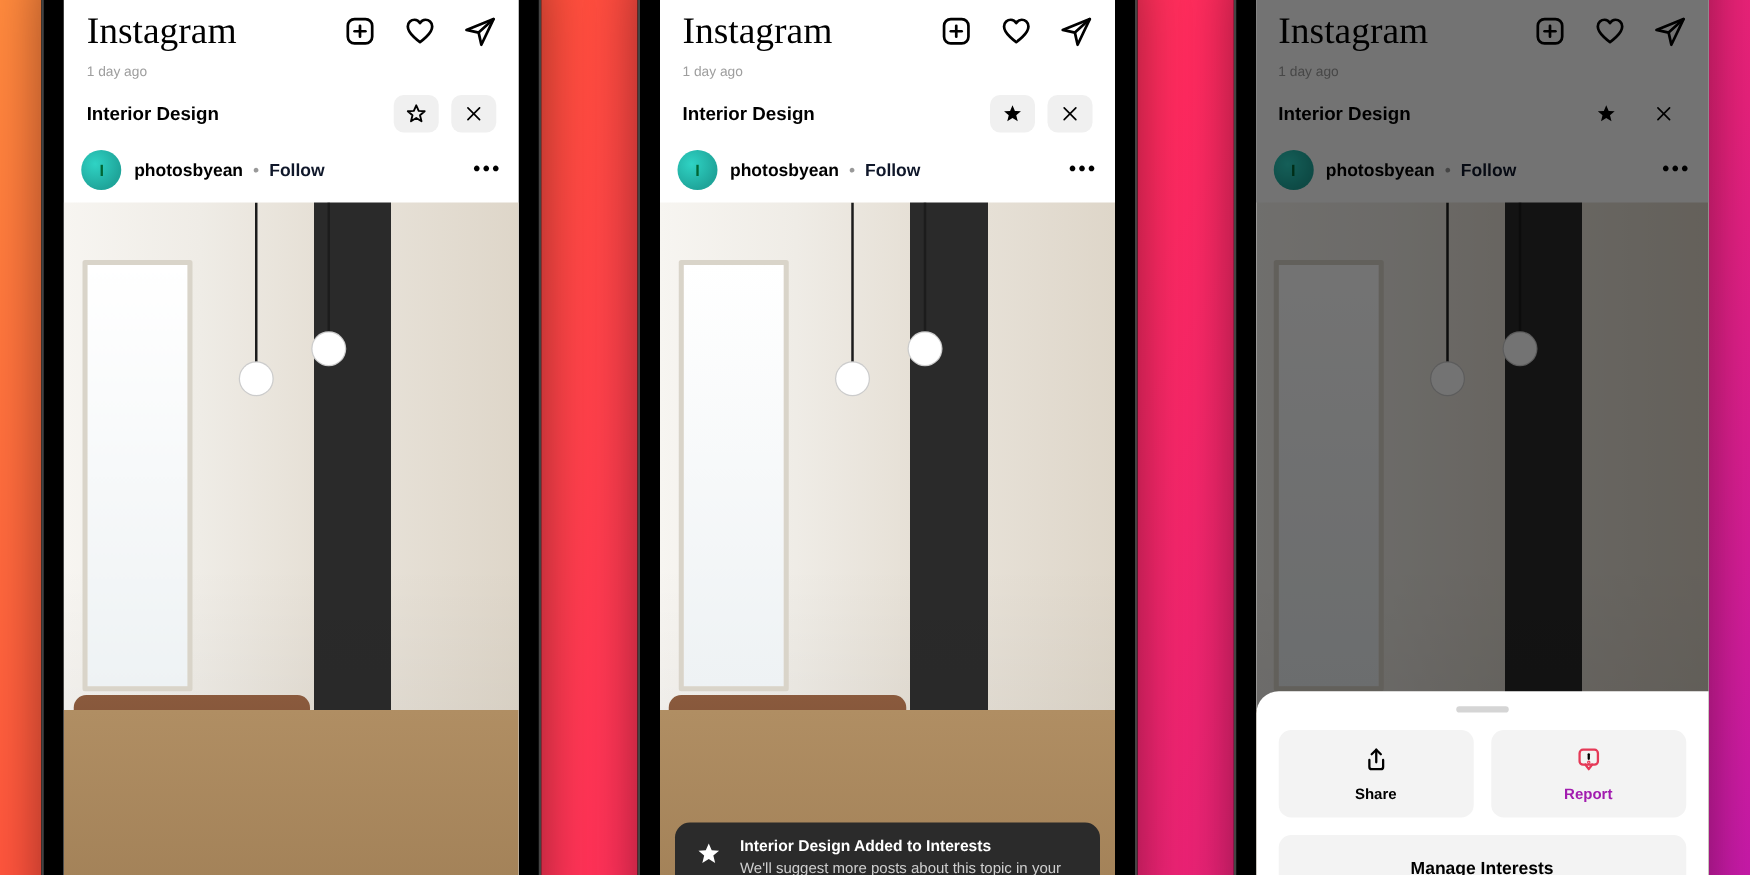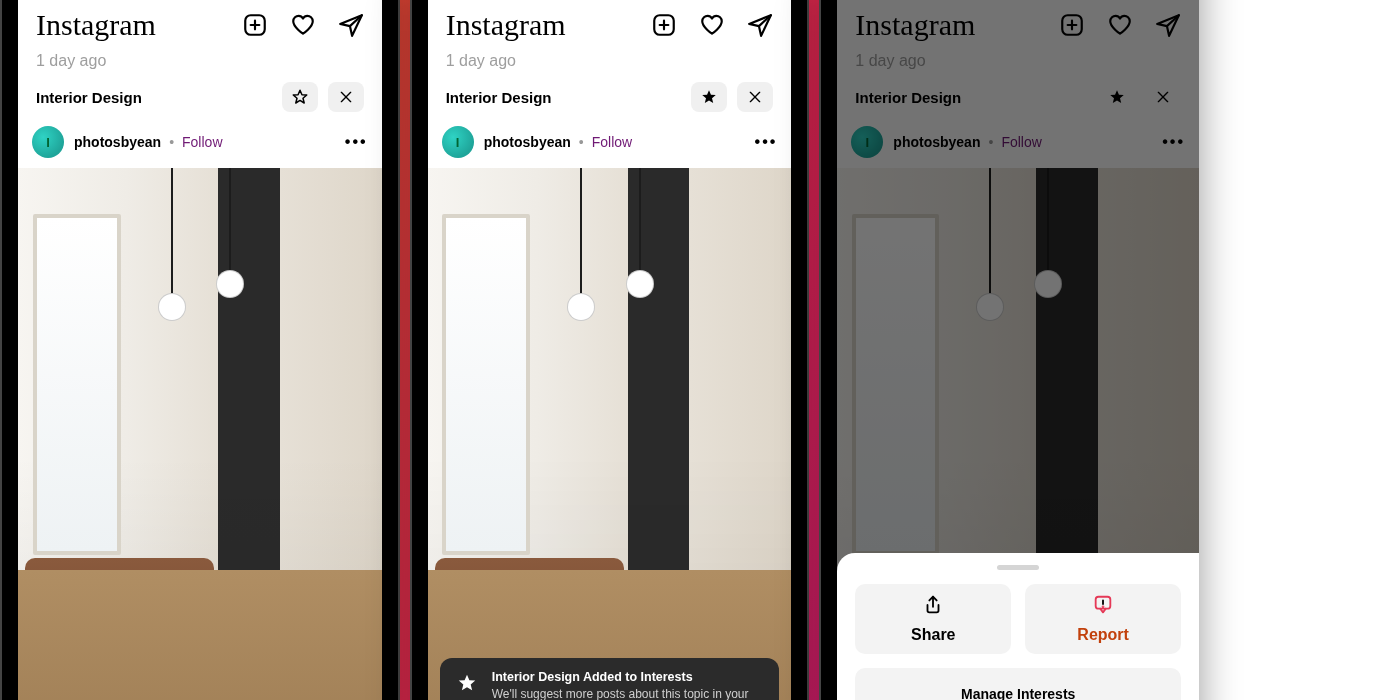--- a/index.html
+++ b/index.html
@@ -1,51 +1,50 @@
 <!DOCTYPE html>
 <html><head>
 <meta charset="utf-8">
 <style>
   * { box-sizing: border-box; margin: 0; padding: 0; }
   html, body { width: 1400px; height: 700px; overflow: hidden; font-family: -apple-system, "Helvetica Neue", Arial, sans-serif; }
   .stage {
-    width: 1199px; height: 700px;
+    width: 1400px; height: 700px;
     background: linear-gradient(120deg, #ff8a3d 0%, #ff4f3d 25%, #ff2a5f 55%, #e6217a 80%, #c61aa8 100%);
     display: flex; align-items: center; justify-content: space-around;
     gap: 10px;
-    border-radius: 32px;
   }
   .phone {
     width: 400px; height: 820px; background:#000; border-radius:56px;
     padding: 18px; position: relative; box-shadow: inset 0 0 0 2px #444, 0 10px 40px rgba(0,0,0,.4);
     display:flex;
   }
   .phone.cut-right { width: 380px; border-top-right-radius:0; border-bottom-right-radius:0; padding-right:0;}
   .screen {
     flex:1; background:#fff; border-radius:40px; overflow:hidden; position:relative;
     display:flex; flex-direction:column;
   }
   .phone.cut-right .screen { border-top-right-radius:0; border-bottom-right-radius:0;}
   .statusbar { height:46px; display:flex; align-items:center; justify-content:space-between; padding:0 22px; font-weight:600; font-size:15px; z-index:40;}
   .app-header { display:flex; align-items:center; justify-content:space-between; padding:4px 18px 8px 18px;}
   .wordmark { font-family: "Brush Script MT", "Segoe Script", cursive; font-size:30px; font-weight:500;}
   .header-actions { display:flex; gap:22px; align-items:center;}
   .icon-btn { width:26px; height:26px; display:flex; align-items:center; justify-content:center;}
-  .meta-line { font-size:16px; color:#9e9e9e; padding:2px 18px;}
+  .meta-line { font-size:11px; color:#9e9e9e; padding:2px 18px;}
   .topic-row { display:flex; align-items:center; justify-content:space-between; padding:10px 18px 8px 18px;}
   .topic-title { font-weight:700; font-size:15px;}
   .topic-actions { display:flex; gap:10px; align-items:center;}
   .chip { width:36px; height:30px; border-radius:8px; display:flex; align-items:center; justify-content:center;}
   .chip.light { background:#f0f0f0;}
   .post-header { display:flex; align-items:center; padding:6px 14px 10px 14px; gap:10px;}
   .avatar { width:32px; height:32px; border-radius:50%; background: radial-gradient(circle at 35% 35%, #2fd3c4 0%, #1fa59a 70%); display:flex; align-items:center; justify-content:center; color:#063; font-weight:700; font-size:13px;}
   .user-line { font-size:14px; display:flex; gap:8px; align-items:flex-start;}
   .username { font-weight:600;}
   .dot { color:#999;}
-  .follow { color:#701a75; font-weight:400;}
+  .follow { color:#0f172a; font-weight:700;}
   .more-dots { margin-left:auto; letter-spacing:2px; font-weight:700;}
   .photo {
     flex:1; position:relative; overflow:hidden;
     background:
       linear-gradient(180deg, rgba(255,255,255,.0) 0%, rgba(255,255,255,.0) 50%, rgba(0,0,0,.08) 100%),
       linear-gradient(90deg, #f7f5f1 0%, #efece6 30%, #e6e0d6 55%, #2a2a2a 55%, #2a2a2a 72%, #e6e0d6 72%, #ded6c9 100%);
   }
   
   .photo::before { 
     content:""; position:absolute; left:4%; top:8%; width:22%; height:58%;
@@ -104,23 +103,23 @@
     position:absolute; left:0; right:0; bottom:0; background:#fff;
     border-top-left-radius:18px; border-top-right-radius:18px; z-index:60;
     padding:10px 18px 22px 18px;
   }
   .phone.cut-right .sheet { border-top-right-radius:0;}
   .grabber { width:42px; height:5px; background:#d5d5d5; border-radius:3px; margin:2px auto 14px auto;}
   .sheet-row { display:flex; gap:14px; margin-bottom:14px;}
   .sheet-btn {
     flex:1; background:#f3f3f3; border-radius:10px; height:70px;
     display:flex; flex-direction:column; align-items:center; justify-content:center; gap:6px;
-    font-size:16px; font-weight:600;
-  }
-  .sheet-btn.danger { color:#c2410c;}
+    font-size:12px; font-weight:600;
+  }
+  .sheet-btn.danger { color:#a21caf;}
   .manage-btn {
     background:#f3f3f3; border-radius:10px; height:52px;
     display:flex; align-items:center; justify-content:center; font-size:14px; font-weight:600;
   }
 
   
   .stroke path, .stroke rect, .stroke circle, .stroke polyline, .stroke line, .stroke polygon {
     fill:none; stroke:#000; stroke-width:2; stroke-linecap:round; stroke-linejoin:round;
   }
   .stroke.red path, .stroke.red rect, .stroke.red circle { stroke:#e53957;}

